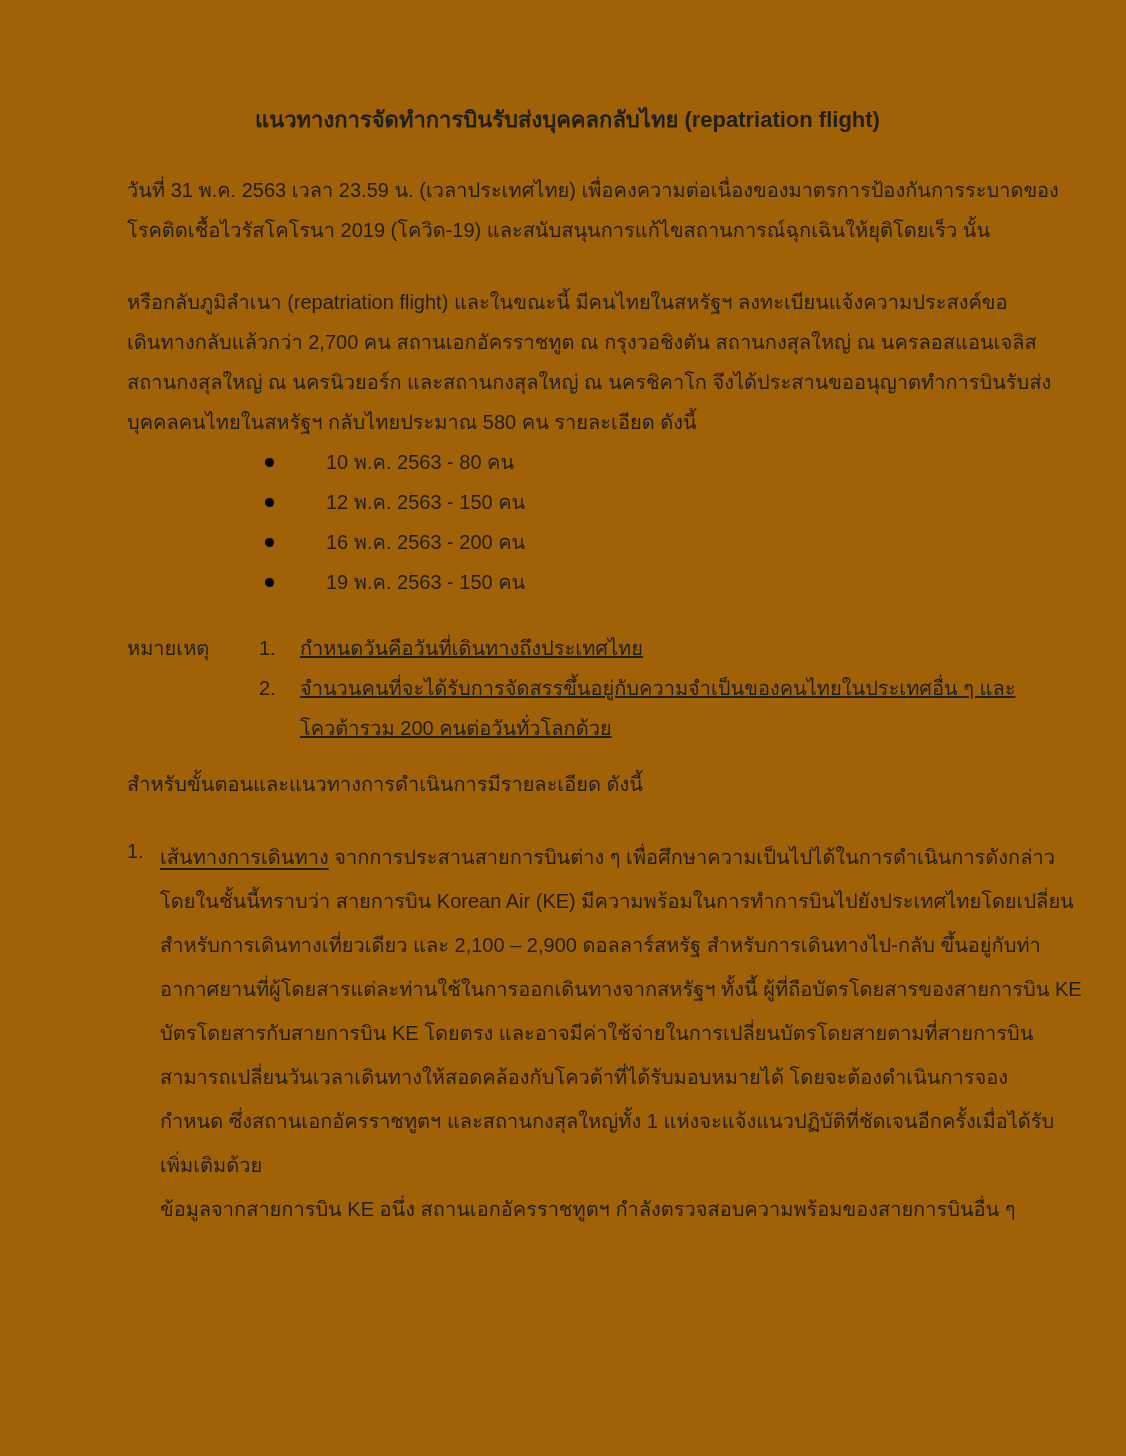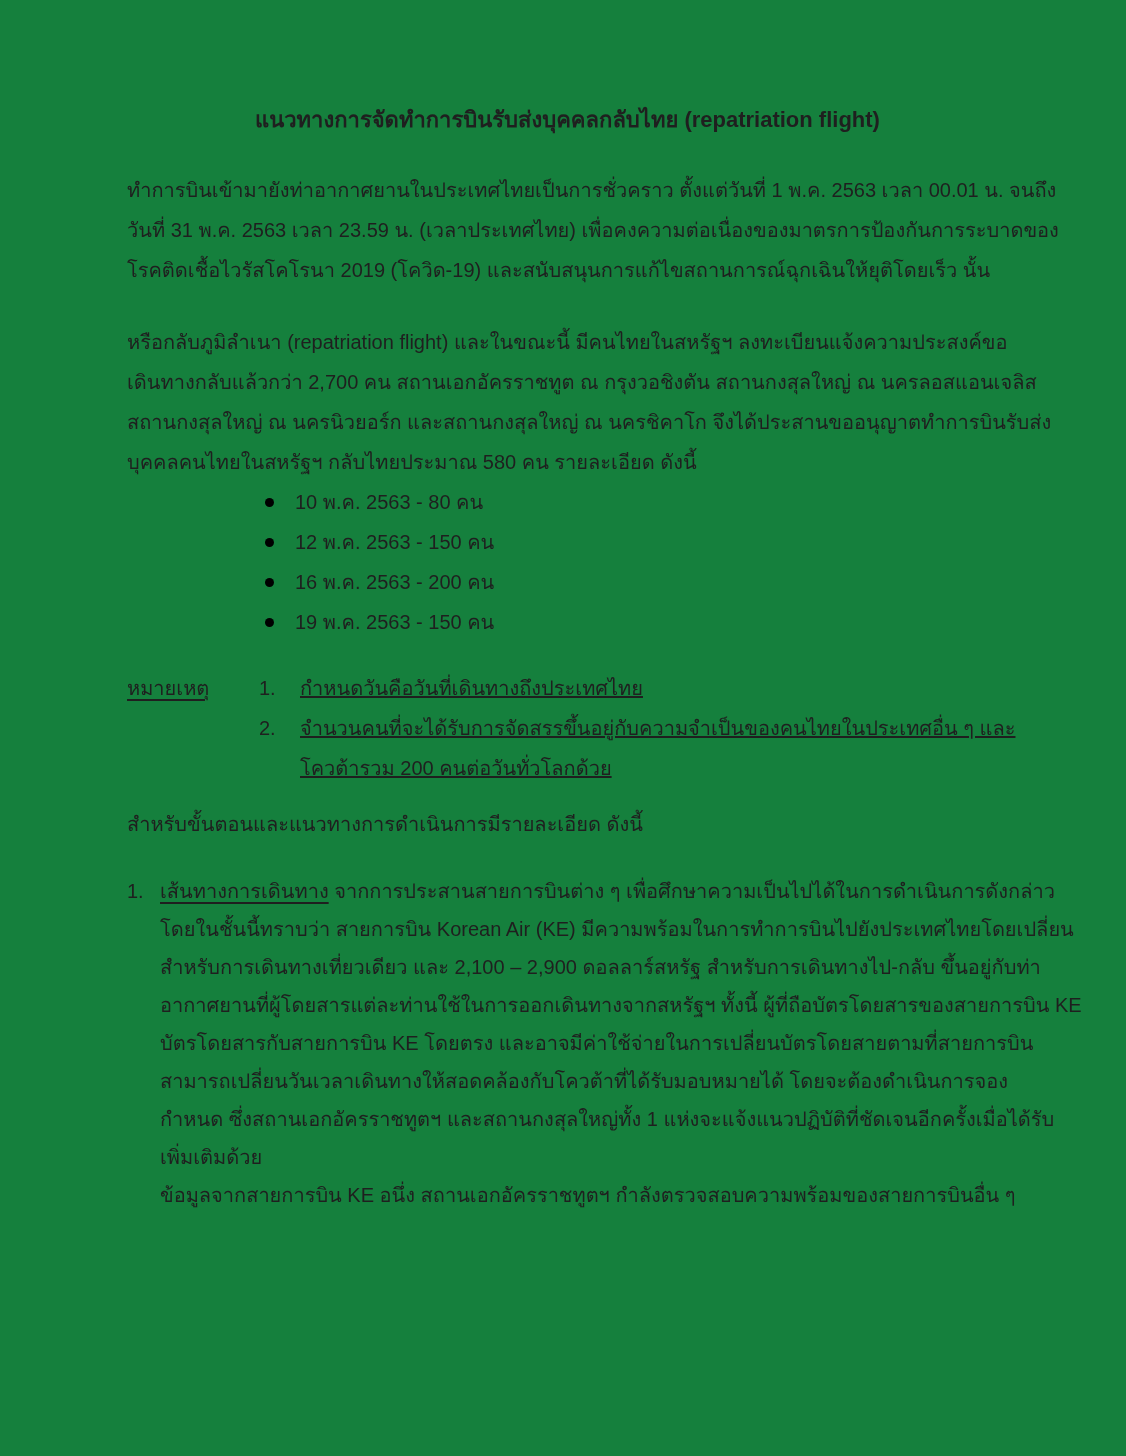--- a/index.html
+++ b/index.html
@@ -1,72 +1,70 @@
 <!DOCTYPE html>
 <html><head>
 <meta charset="utf-8">
 <style>
   html, body { margin: 0; padding: 0; background: #e8e8e8; }
   .page {
     width: 1126px;
     height: 1456px;
     margin: 0 auto;
-    background: #15803d;
+    background: #a16207;
     color: #1f1f1f;
     font-family: "Liberation Sans", sans-serif;
     font-size: 20px;
     box-sizing: border-box;
     padding: 104px 118px 0 127px;
     overflow: hidden;
   }
   .doc-title {
     text-align: center;
     font-weight: bold;
     font-size: 22px;
     line-height: 32px;
     margin-bottom: 34px;
     white-space: nowrap;
   }
   .para .line { line-height: 40px; white-space: nowrap; }
   .para-2 { margin-top: 32px; }
   .bullet-list { margin-top: 0; }
-  .bullet-row { display: flex; align-items: center; height: 40px; padding-left: 138px; }
+  .bullet-row { display: flex; align-items: center; height: 40px; padding-left: 138px; gap: 31px; }
   .bullet-dot {
     width: 9px; height: 9px; border-radius: 50%;
     background: #000; margin-right: 21px; flex: 0 0 auto;
   }
   .bullet-text { white-space: nowrap; }
   .note-block { display: flex; margin-top: 26px; }
   .note-label {
     width: 132px; flex: 0 0 auto;
     line-height: 40px;
-    text-decoration: underline;
     text-underline-offset: 4px;
   }
   .note-item { display: flex; }
   .note-num { width: 41px; flex: 0 0 auto; line-height: 40px; }
   .note-text .line { line-height: 40px; white-space: nowrap; text-decoration: underline; }
   .intro-line { margin-top: 16px; line-height: 40px; white-space: nowrap; }
   .step { display: flex; margin-top: 28px; }
   .step-num { width: 33px; flex: 0 0 auto; line-height: 38px; }
-  .step-body .line { line-height: 38px; white-space: nowrap; }
+  .step-body .line { line-height: 38px; white-space: nowrap; margin-top: 6px; }
   .step-heading {
     text-decoration: underline;
     text-underline-offset: 4px;
   }
 </style>
 </head>
 <body>
 
 <div class="page">
 
   <div class="doc-title">แนวทางการจัดทำการบินรับส่งบุคคลกลับไทย (repatriation flight)</div>
 
   <div class="para para-1">
-    <div class="line">ทำการบินเข้ามายังท่าอากาศยานในประเทศไทยเป็นการชั่วคราว ตั้งแต่วันที่ 1 พ.ค. 2563 เวลา 00.01 น. จนถึง</div>
     <div class="line">วันที่ 31 พ.ค. 2563 เวลา 23.59 น. (เวลาประเทศไทย) เพื่อคงความต่อเนื่องของมาตรการป้องกันการระบาดของ</div>
     <div class="line">โรคติดเชื้อไวรัสโคโรนา 2019 (โควิด-19) และสนับสนุนการแก้ไขสถานการณ์ฉุกเฉินให้ยุติโดยเร็ว นั้น</div>
   </div>
 
   <div class="para para-2">
     <div class="line">หรือกลับภูมิลำเนา (repatriation flight) และในขณะนี้ มีคนไทยในสหรัฐฯ ลงทะเบียนแจ้งความประสงค์ขอ</div>
     <div class="line">เดินทางกลับแล้วกว่า 2,700 คน สถานเอกอัครราชทูต ณ กรุงวอชิงตัน  สถานกงสุลใหญ่ ณ นครลอสแอนเจลิส</div>
     <div class="line">สถานกงสุลใหญ่ ณ นครนิวยอร์ก และสถานกงสุลใหญ่ ณ นครชิคาโก จึงได้ประสานขออนุญาตทำการบินรับส่ง</div>
     <div class="line">บุคคลคนไทยในสหรัฐฯ กลับไทยประมาณ 580 คน รายละเอียด ดังนี้</div>
   </div>

